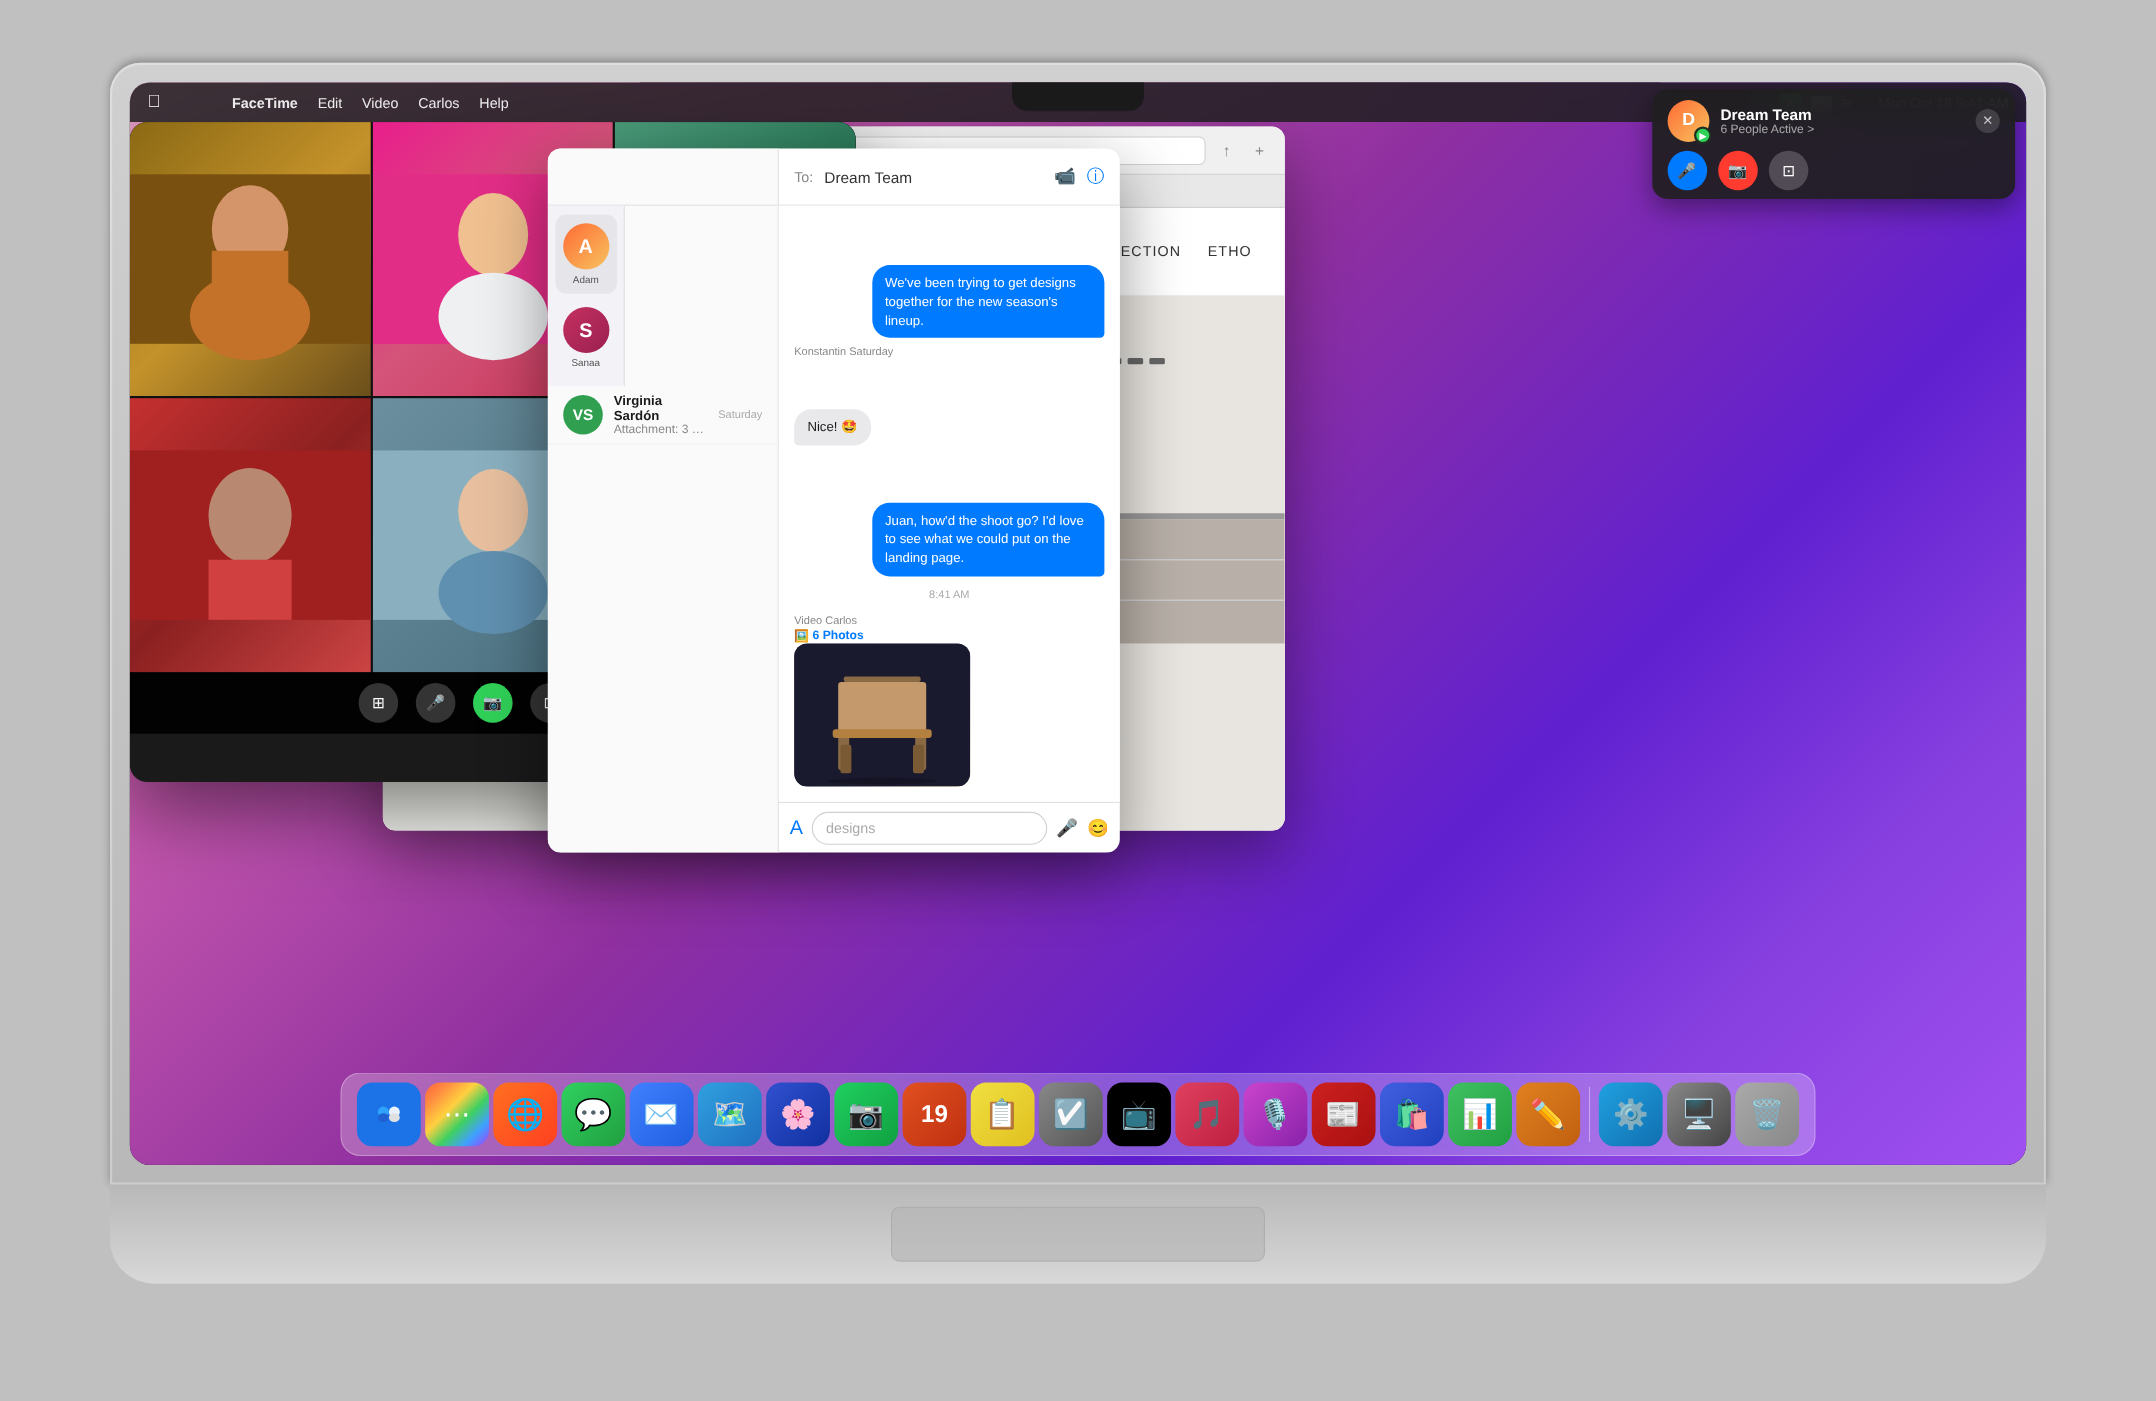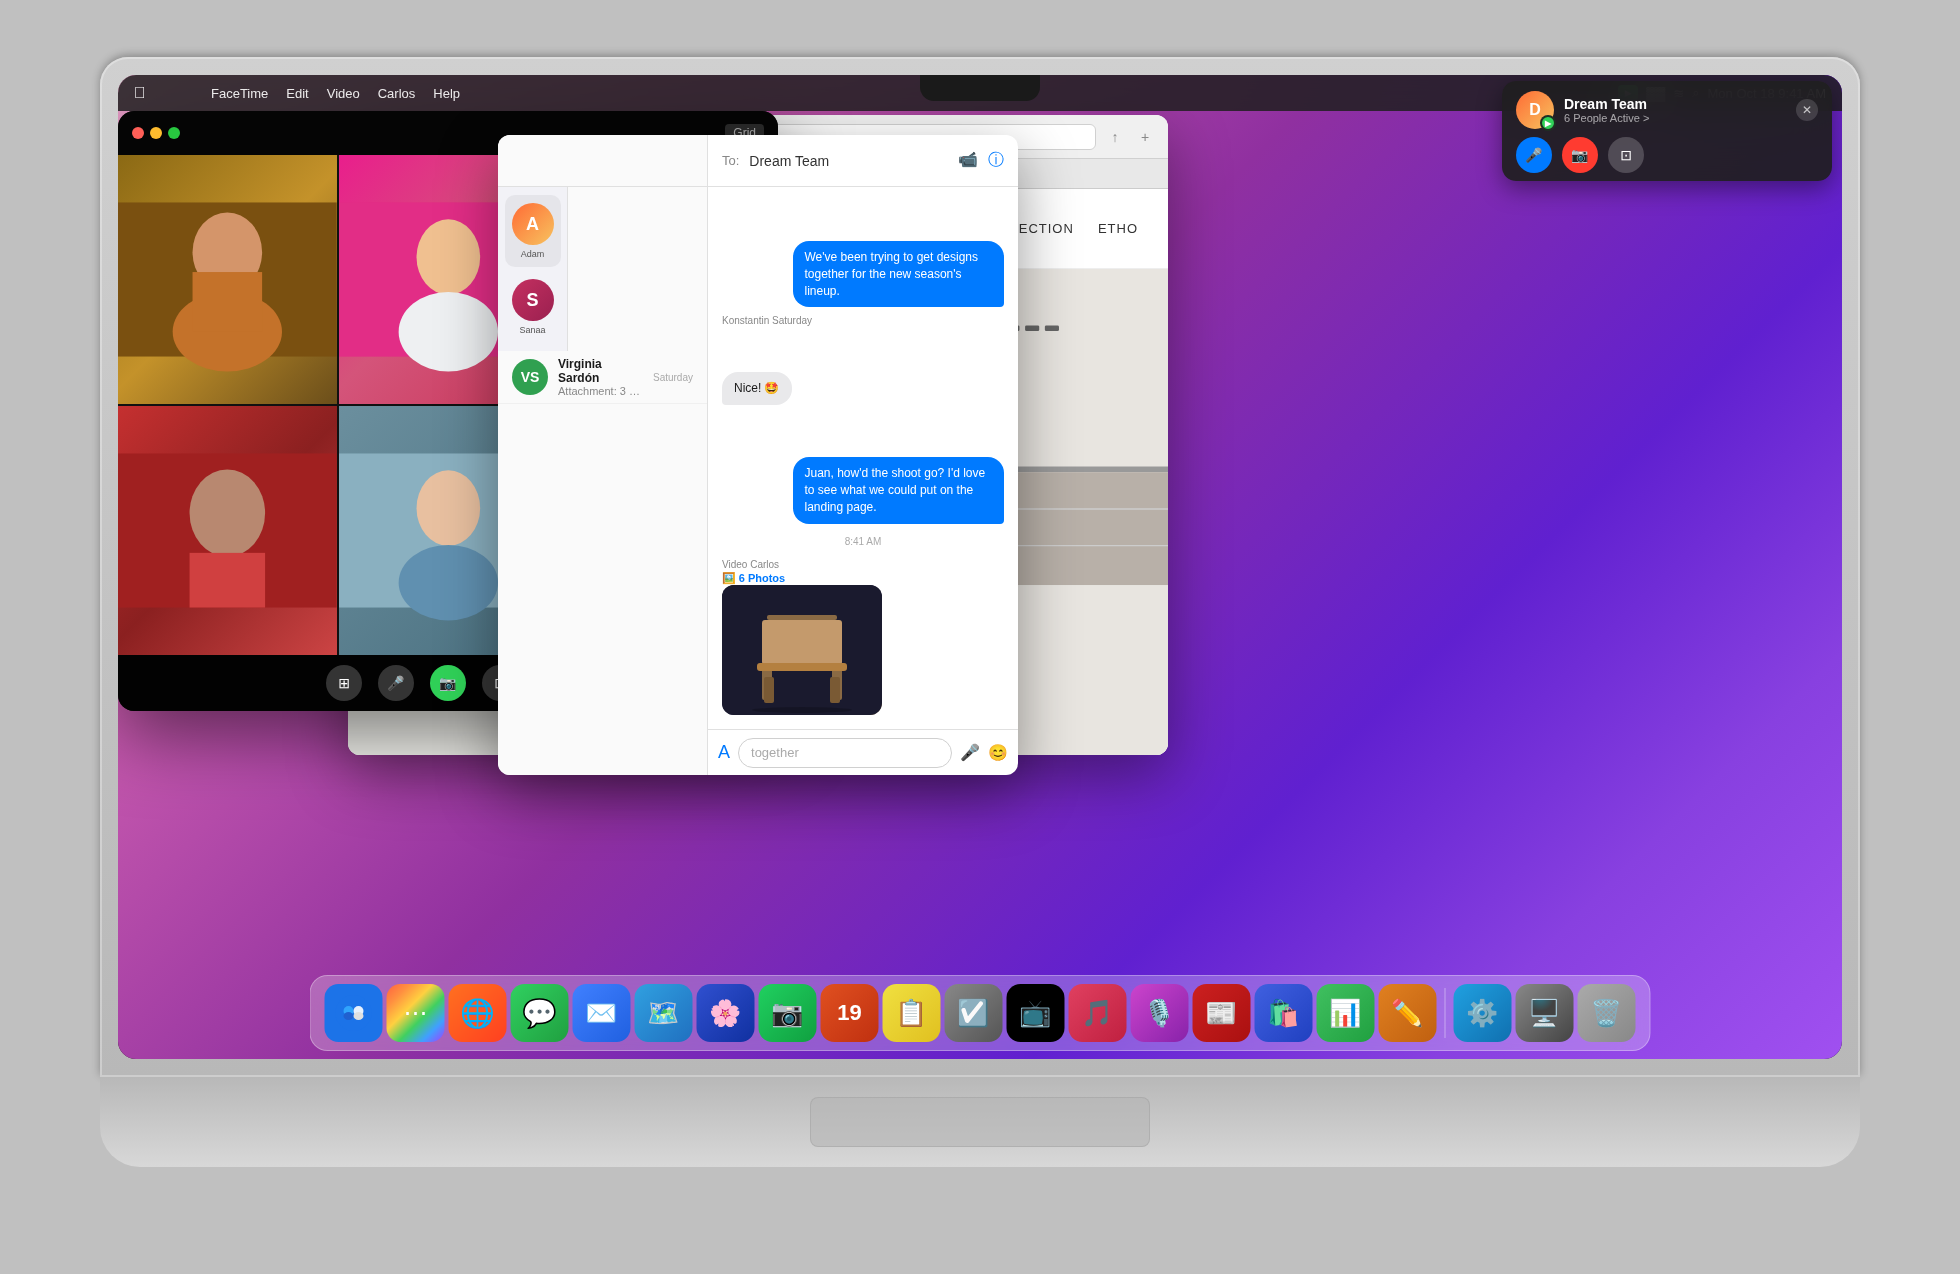--- a/index.html
+++ b/index.html
@@ -90,21 +90,21 @@
       color: white;
     }
 
     .menu-item {
       color: rgba(255,255,255,0.9);
       font-size: 13px;
       font-weight: 400;
     }
 
     .menu-item.bold {
-      font-weight: 400;
+      font-weight: 700;
       padding-left: 47px;
     }
 
     .menu-bar-right {
       display: flex;
       align-items: center;
       gap: 12px;
     }
 
     .menu-bar-right .icon {
@@ -890,28 +890,20 @@
                   <rect x="180" y="224" width="180" height="60" rx="0" fill="#e8e5e0"></rect>
                   <line x1="180" y1="170" x2="360" y2="170" stroke="#ccc" stroke-width="1"></line>
                   <line x1="180" y1="196" x2="360" y2="196" stroke="#ccc" stroke-width="1"></line>
                 </svg>
               </div>
             </div>
           </div>
         </div>
 
         <div class="facetime-window">
-          <div class="facetime-titlebar">
-            <div class="facetime-dots">
-              <div class="dot red"></div>
-              <div class="dot yellow"></div>
-              <div class="dot green"></div>
-            </div>
-            <span class="grid-label">Grid</span>
-          </div>
           <div class="facetime-grid">
 
             <div class="participant-tile participant-bg-1">
               <svg width="100%" height="100%" viewBox="0 0 220 155">
                 <rect width="220" height="155" fill="#7a5010"></rect>
                 <ellipse cx="110" cy="50" rx="35" ry="40" fill="#d4956a"></ellipse>
                 <ellipse cx="110" cy="130" rx="55" ry="40" fill="#c4722a"></ellipse>
                 <rect x="75" y="70" width="70" height="60" fill="#c4722a"></rect>
               </svg>
             </div>
@@ -1038,21 +1030,21 @@
                     <rect x="108" y="92" width="10" height="26" rx="2" fill="#7a5a34"></rect>
                     <rect x="35" y="78" width="90" height="8" rx="3" fill="#b48040"></rect>
                     <ellipse cx="80" cy="125" rx="50" ry="3" fill="rgba(0,0,0,0.2)"></ellipse>
                   </svg>
                 </div>
               </div>
             </div>
             <div class="messages-input-bar">
               <span style="font-size:18px;color:#007aff;">A</span>
               <div class="msg-input-field">
-                <span style="color:#aaa;font-size:13px;">together</span>
+                <span style="color:#aaa;font-size:13px;">designs</span>
               </div>
               <span class="msg-input-icon">🎤</span>
               <span class="msg-input-icon">😊</span>
             </div>
           </div>
         </div>
 
         <div class="shareplay-notification">
           <div class="shareplay-top">
             <div class="shareplay-avatar">

